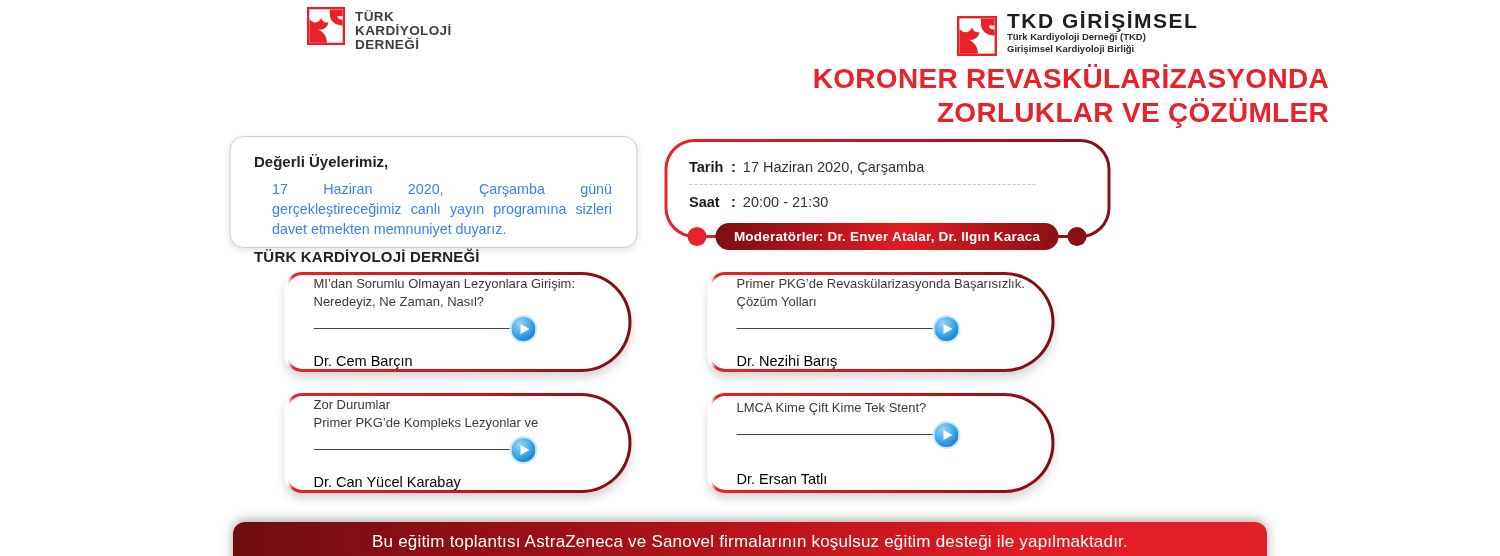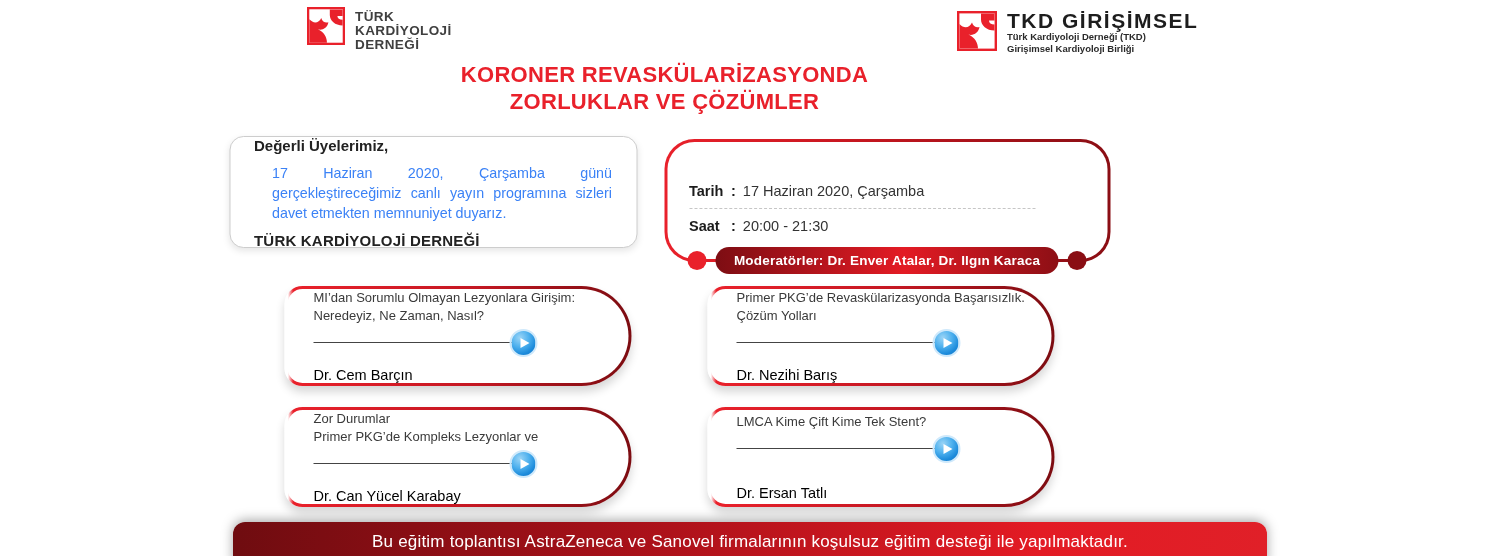--- a/index.html
+++ b/index.html
@@ -4,41 +4,41 @@
 <style>
   html,body{margin:0;padding:0;background:#fff;}
   .canvas{
     position:relative;width:1339px;height:556px;overflow:hidden;background:#ffffff;
     font-family:"Liberation Sans",sans-serif;
   }
   
   .logo-left{position:absolute;left:307px;top:7px;display:flex;gap:10px;align-items:flex-start;}
   .logo-left svg{width:38px;height:38px;display:block;}
   .ll-text{font-weight:700;font-size:13.5px;line-height:1.02;letter-spacing:.4px;color:#3f3f3f;padding-top:3px;}
-  .logo-right{position:absolute;left:957px;top:7px;display:flex;gap:10px;align-items:center;}
+  .logo-right{position:absolute;left:957px;top:7px;display:flex;gap:10px;align-items:flex-end;}
   .logo-right svg{width:40px;height:40px;display:block;}
   .lr-title{font-size:21px;font-weight:800;letter-spacing:1.5px;color:#1d1d1d;line-height:1;padding-top:3px;}
   .lr-sub{font-size:9.5px;font-weight:700;color:#2a2a2a;line-height:1.3;}
   .lr-sub:first-of-type{margin-top:3px;}
   
-  .main-title{position:absolute;left:0;right:10px;top:62px;text-align:center;
-    color:#e9212b;font-weight:800;font-size:22px;line-height:1.22;letter-spacing:.3px;}
+  .main-title{position:absolute;left:0;right:10px;top:62px;text-align:right;
+    color:#e9212b;font-weight:800;font-size:28px;line-height:1.22;letter-spacing:.3px;}
   
   .content{position:absolute;left:50%;top:136px;transform:translateX(-50%);width:881px;}
   .row1{display:flex;gap:27px;align-items:flex-start;}
   .invite-box{width:408px;height:112px;box-sizing:border-box;border:1px solid #cdcdcd;border-radius:14px;
-    padding:0 24px;box-shadow:0 3px 7px rgba(0,0,0,.10);background:#fff;}
+    padding:16px 24px;box-shadow:0 3px 7px rgba(0,0,0,.10);background:#fff;}
   .greet{margin:0;font-size:15px;font-weight:700;color:#222;}
   .invite-body{margin:9px 0 0 18px;font-size:14.3px;color:#3b82f6;line-height:1.4;text-align:justify;}
   .sig{margin:9px 0 0 0;font-size:15px;font-weight:700;color:#222;letter-spacing:.2px;}
   .info-wrap{position:relative;width:446px;margin-top:3px;}
   .info-border{background:linear-gradient(90deg,#e9212b 0%,#c4161f 45%,#8a0e14 100%);
     border-radius:30px;padding:3px;}
   .info-inner{background:#fff;border-radius:27px;padding:15px 20px 22px 22px;}
-  .info-grid{display:flex;align-items:center;margin-top:24px;}
+  .info-grid{display:flex;align-items:center;}
   .info-col{flex:1;}
   .info-row{font-size:14.5px;color:#333;white-space:nowrap;line-height:1.4;}
   .lbl{font-weight:700;color:#1c1c1c;display:inline-block;}
   .lbl-w1{width:42px;}
   .lbl-w2{width:80px;}
   .colon{font-weight:700;color:#1c1c1c;margin-right:7px;}
   .dash{border-top:1px dashed #c6c6c6;margin:7px 0;width:95%;}
   .vdiv{width:1px;background:#4a4a4a;margin:1px 16px;}
   .mod-row{position:absolute;left:0;right:0;bottom:-12px;display:flex;justify-content:center;align-items:center;gap:9px;}
   .dot{width:19px;height:19px;border-radius:50%;}

